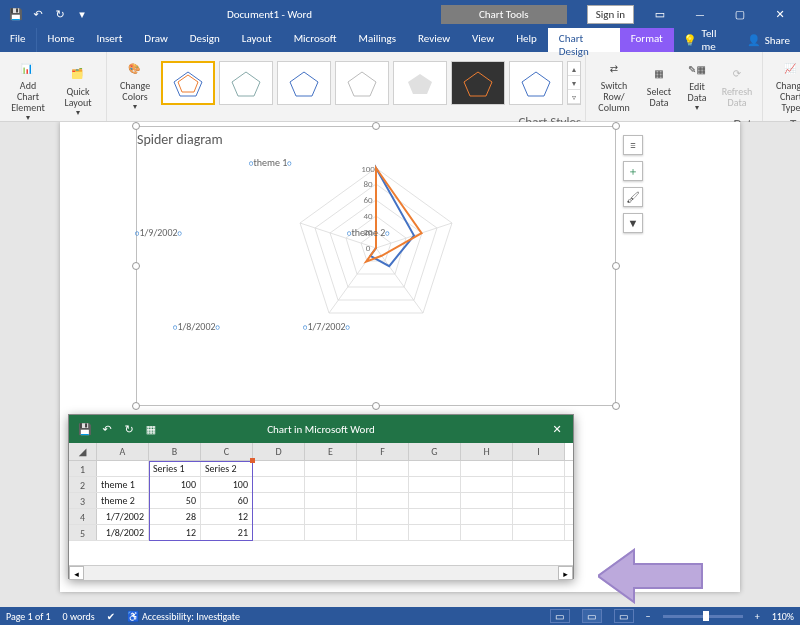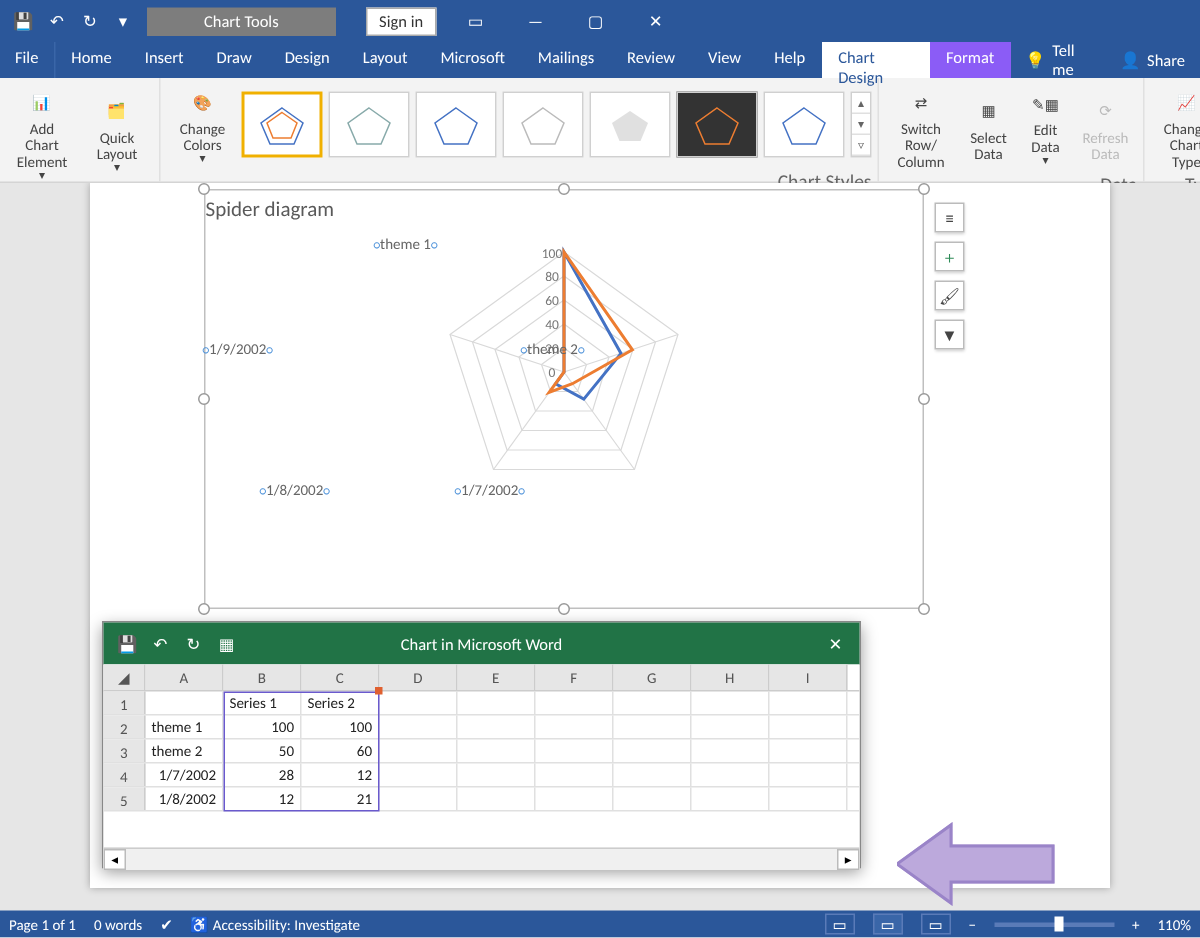--- a/index.html
+++ b/index.html
@@ -93,20 +93,21 @@
 </head>
 <body>
 
 <div class="titlebar">
   <div class="qat">
     <div class="ic">💾</div>
     <div class="ic">↶</div>
     <div class="ic">↻</div>
     <div class="ic">▾</div>
   </div>
+  <div class="title-center">Document1 - Word</div>
   <div class="chart-tools-tab">Chart Tools</div>
   <div class="title-right">
     <div class="signin">Sign in</div>
     <div class="wbtn">▭</div>
     <div class="wbtn">—</div>
     <div class="wbtn">▢</div>
     <div class="wbtn close">✕</div>
   </div>
 </div>
 

